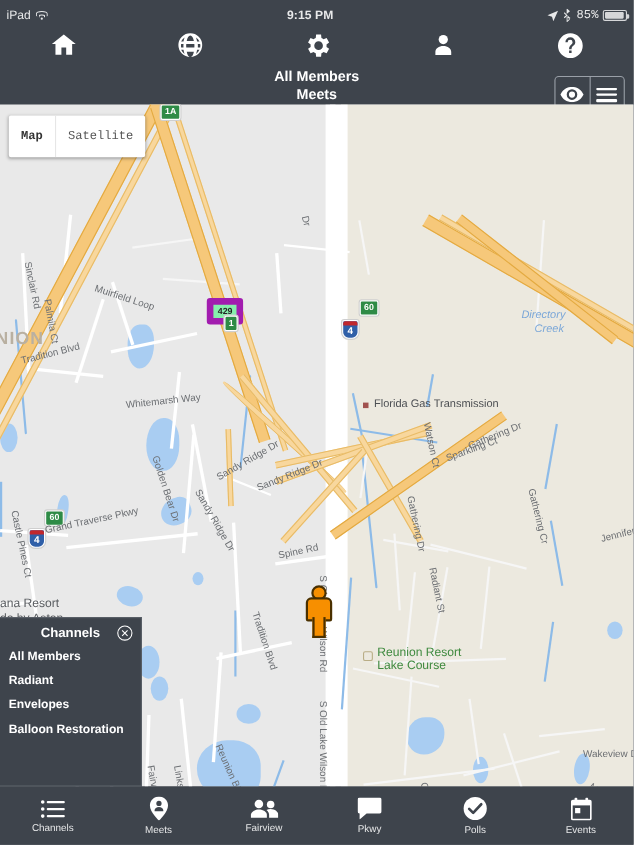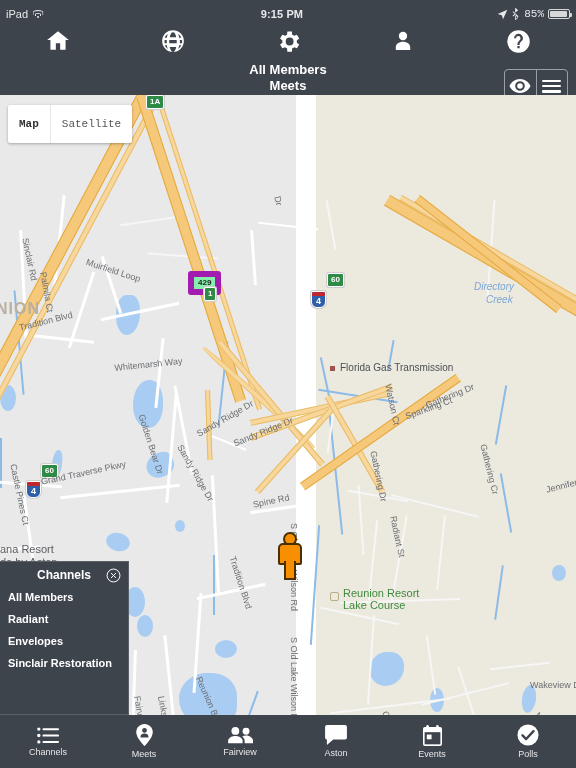--- a/index.html
+++ b/index.html
@@ -389,21 +389,21 @@
     <div class="ch-close">
       <svg width="15" height="15" viewBox="0 0 20 20">
           <circle cx="10" cy="10" r="8.6" fill="none" stroke="#fff" stroke-width="1.3"></circle>
           <path d="M6.7 6.7l6.6 6.6M13.3 6.7l-6.6 6.6" stroke="#fff" stroke-width="1.3"></path>
         </svg>
     </div>
     <ul>
       <li>All Members</li>
       <li>Radiant</li>
       <li>Envelopes</li>
-      <li>Sinclair Restoration</li>
+      <li>Balloon Restoration</li>
     </ul>
   </div>
 
   <div class="tabbar">
     <div class="tab">
       <svg width="22" height="17" viewBox="0 0 24 18">
         <circle cx="2" cy="2" r="1.8"></circle>
           <rect x="6" y="1" width="18" height="2.2" rx="1"></rect>
         <circle cx="2" cy="9" r="1.8"></circle>
           <rect x="6" y="8" width="18" height="2.2" rx="1"></rect>
@@ -426,34 +426,34 @@
           <circle cx="20.5" cy="5" r="3.7"></circle>
         <path d="M9 10c-4.3 0-7.8 2.4-7.8 5.2V18h15.6v-2.8C16.8 12.4 13.3 10 9 10z"></path>
         <path d="M20.5 9.6c-1.6 0-3 .35-4.1.95 1.6 1.2 2.6 2.9 2.6 4.65V18H28v-2.9c0-2.6-3.2-5.5-7.5-5.5z"></path>
       </svg>
       <span>Fairview</span>
     </div>
     <div class="tab">
       <svg width="22" height="20" viewBox="0 0 24 22">
         <path d="M2 0h20a2 2 0 012 2v12a2 2 0 01-2 2H9l-7 6v-6H2a2 2 0 01-2-2V2a2 2 0 012-2z"></path>
       </svg>
-      <span>Aston</span>
+      <span>Pkwy</span>
+    </div>
+    <div class="tab">
+      <svg width="22" height="22" viewBox="0 0 24 24">
+        <circle cx="12" cy="12" r="11.5"></circle>
+        <path d="M6 12.4l4 4 8-8.6" fill="none" stroke="#3e444c" stroke-width="2.6" stroke-linecap="round" stroke-linejoin="round"></path>
+      </svg>
+      <span>Polls</span>
     </div>
     <div class="tab">
       <svg width="19" height="21" viewBox="0 0 20 22">
         <rect x="0" y="2" width="20" height="20" rx="2"></rect>
         <rect x="3.5" y="0" width="2.6" height="5" rx="1.2"></rect>
         <rect x="13.9" y="0" width="2.6" height="5" rx="1.2"></rect>
         <rect x="1.7" y="7.5" width="16.6" height="12.8" fill="#3e444c"></rect>
         <rect x="4" y="10" width="5" height="5" fill="#fff"></rect>
       </svg>
       <span>Events</span>
     </div>
-    <div class="tab">
-      <svg width="22" height="22" viewBox="0 0 24 24">
-        <circle cx="12" cy="12" r="11.5"></circle>
-        <path d="M6 12.4l4 4 8-8.6" fill="none" stroke="#3e444c" stroke-width="2.6" stroke-linecap="round" stroke-linejoin="round"></path>
-      </svg>
-      <span>Polls</span>
-    </div>
   </div>
 
 </div>
 
 </body></html>

